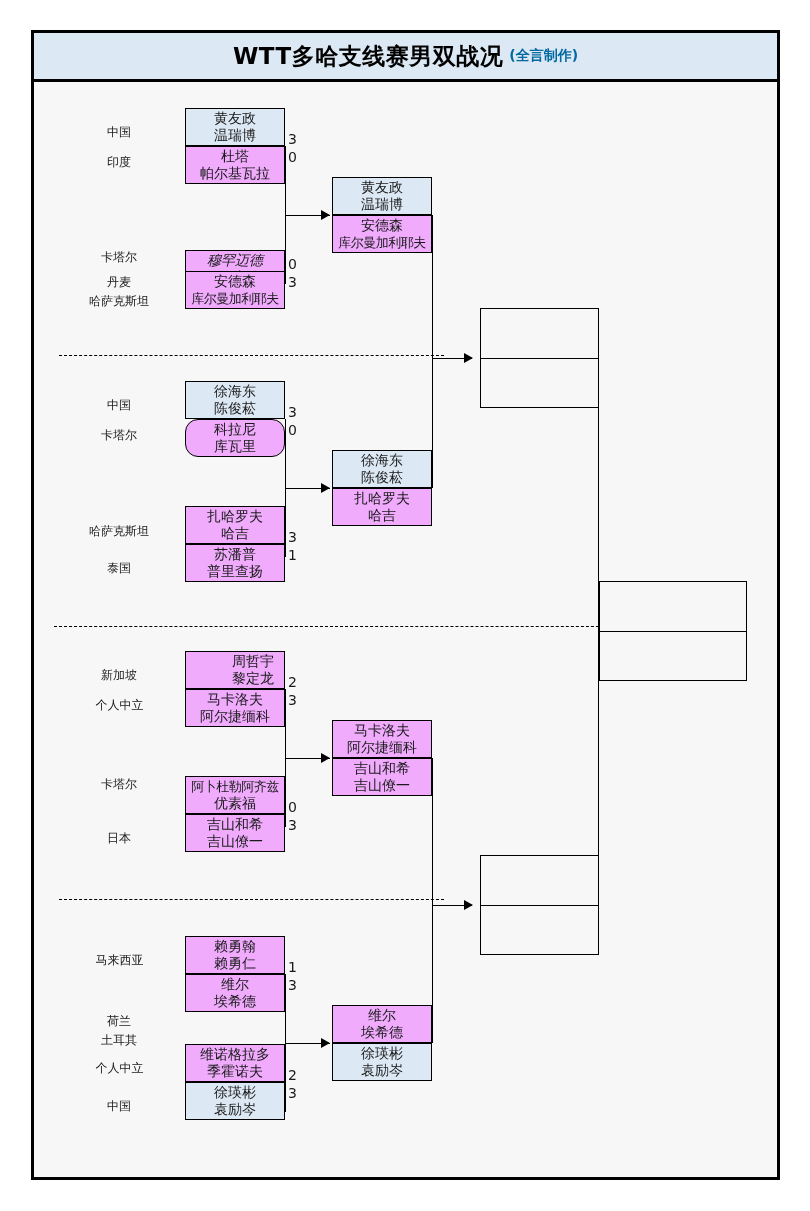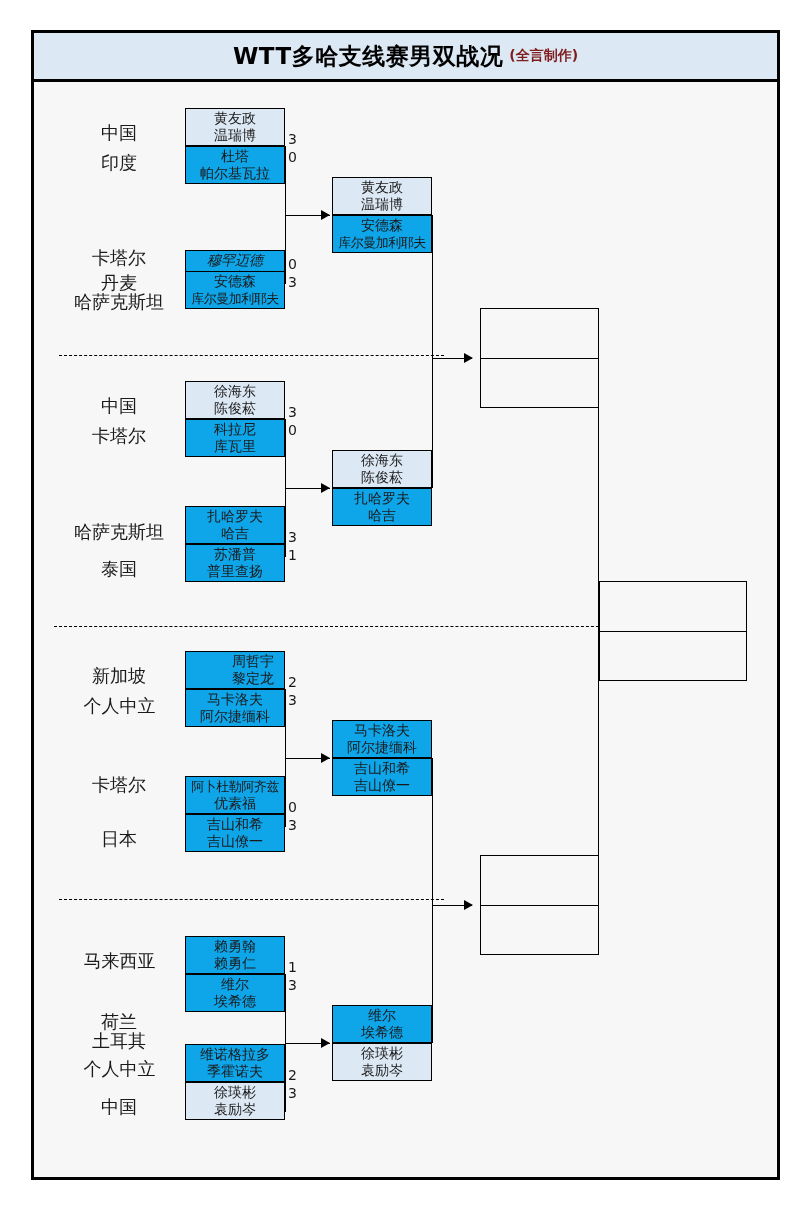--- a/index.html
+++ b/index.html
@@ -8,32 +8,32 @@
 
   
   #frame{position:absolute;left:31px;top:30px;width:749px;height:1150px;
          border:3px solid #000;box-sizing:border-box;background:#f7f7f7;}
 
   
   #titlebar{position:absolute;left:0;top:0;width:100%;height:49px;
             background:#dce8f4;border-bottom:3px solid #000;box-sizing:border-box;
             display:flex;align-items:center;justify-content:center;}
   #titlebar .t-main{font-size:23px;font-weight:bold;color:#000;letter-spacing:.5px;}
-  #titlebar .t-sub{font-size:14px;font-weight:bold;color:#7f1d1d;margin-left:6px;}
+  #titlebar .t-sub{font-size:14px;font-weight:bold;color:#0369a1;margin-left:6px;}
 
   
   .node{position:absolute;box-sizing:border-box;border:1px solid #000;
-        background:#0ea5e9;width:100px;height:38px;
+        background:#f0abfc;width:100px;height:38px;
         display:flex;flex-direction:column;align-items:center;justify-content:center;
         line-height:17px;font-size:14px;color:#1a1a1a;white-space:nowrap;}
   .node.hl{background:#dce8f4;}
   .node span{display:block;}
   .node .shrink{font-size:13px;letter-spacing:-0.5px;}
   .score{position:absolute;font-size:14px;color:#1a1a1a;}
-  .country{position:absolute;font-size:18px;color:#1a1a1a;text-align:center;
+  .country{position:absolute;font-size:12px;color:#1a1a1a;text-align:center;
            line-height:19px;white-space:nowrap;}
 
   .ln{position:absolute;background:#000;}
   .ln.h{height:1px;}
   .ln.v{width:1px;}
 
   .arrow{position:absolute;width:0;height:0;
          border-top:5px solid transparent;border-bottom:5px solid transparent;
          border-left:9px solid #000;}
 
@@ -100,21 +100,21 @@
     <div class="divider" style="left:25px;top:322px;width:385px;"></div>
 
     <div class="country" style="left:40px;top:363px;width:90px;">中国</div>
     <div class="node hl" style="left:151px;top:348px;">
       <span>徐海东</span>
       <span>陈俊菘</span>
     </div>
     <div class="score" style="left:254px;top:371px;">3</div>
 
     <div class="country" style="left:40px;top:393px;width:90px;">卡塔尔</div>
-    <div class="node" style="left:151px;top:386px;">
+    <div class="node" style="left:151px;top:386px;border-radius:13px;">
       <span>科拉尼</span>
       <span>库瓦里</span>
     </div>
     <div class="score" style="left:254px;top:389px;">0</div>
 
     <div class="country" style="left:25px;top:489px;width:120px;">哈萨克斯坦</div>
     <div class="node" style="left:151px;top:473px;">
       <span>扎哈罗夫</span>
       <span>哈吉</span>
     </div>

